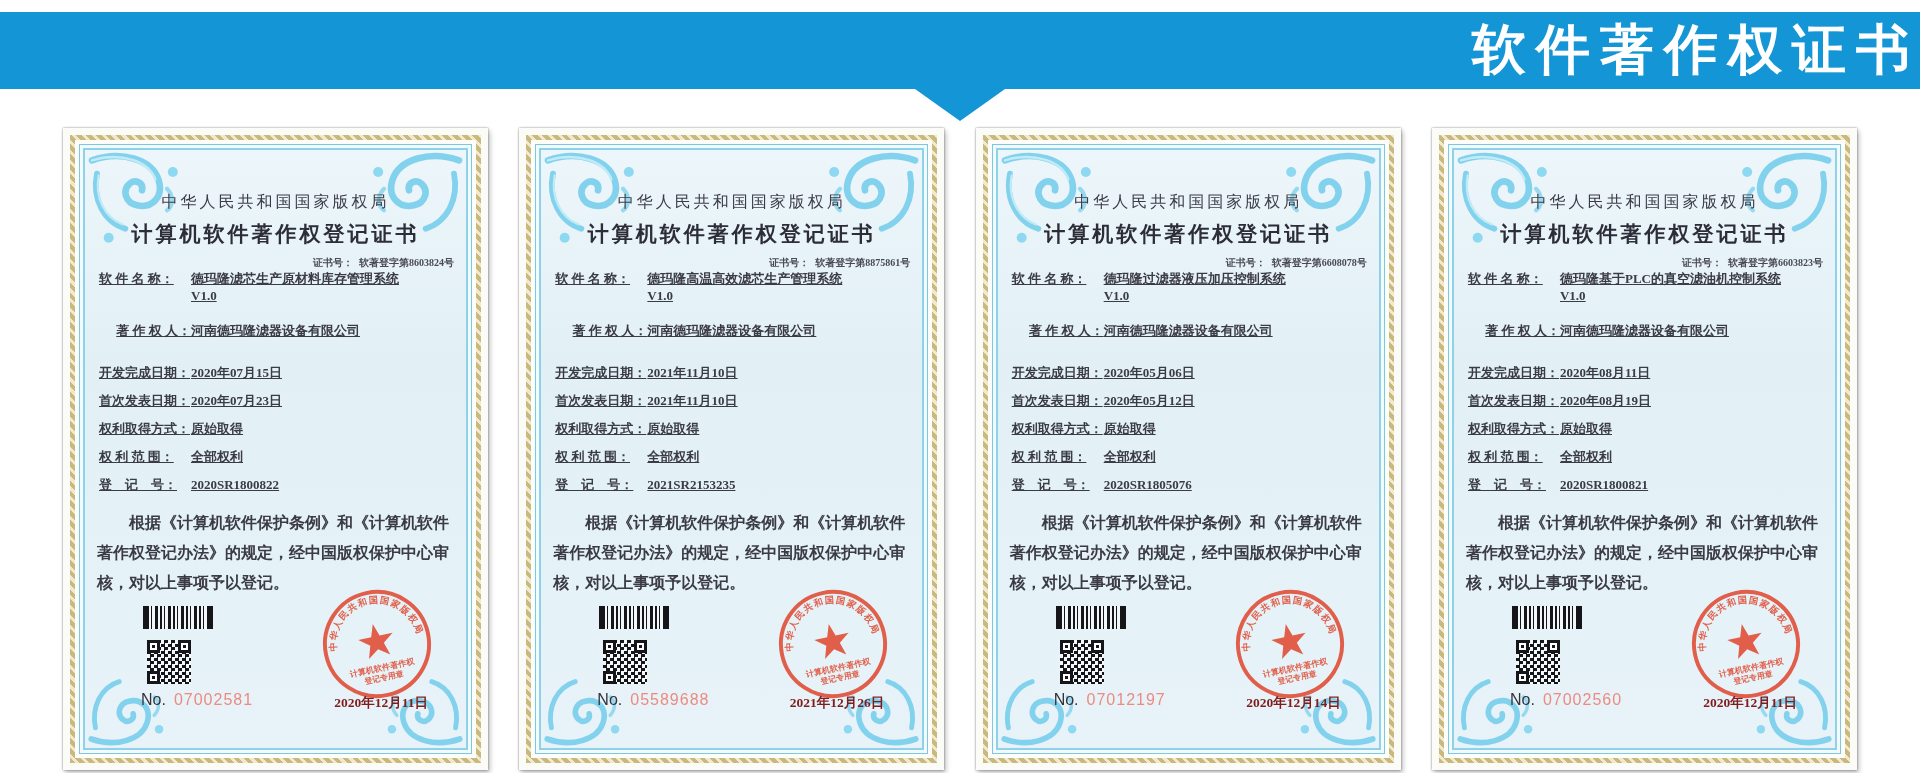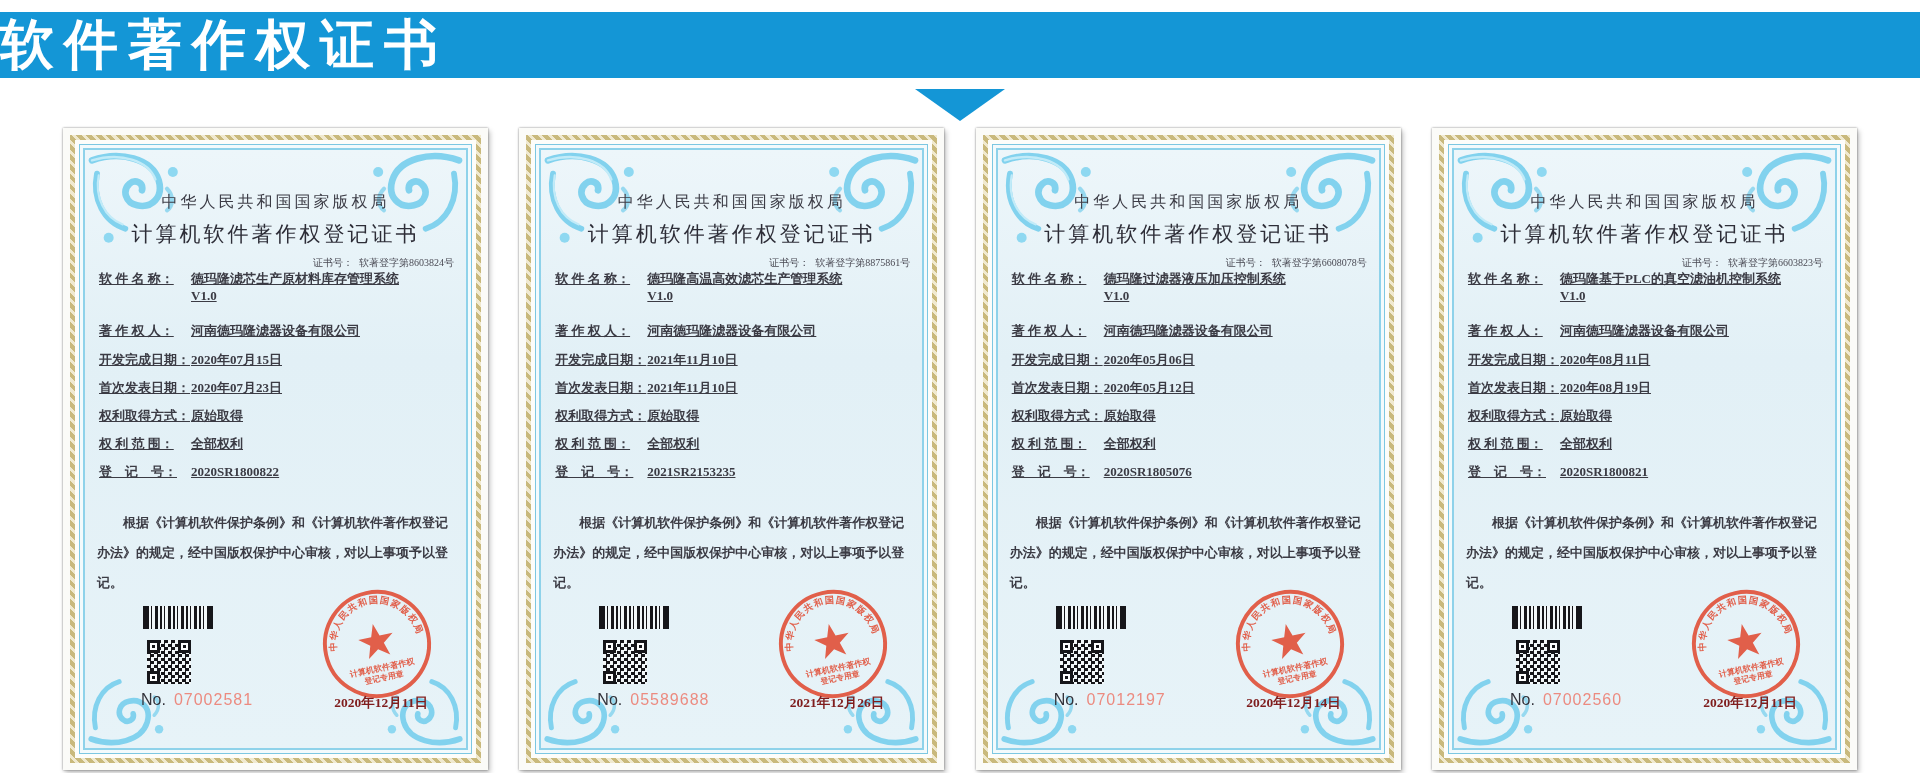--- a/index.html
+++ b/index.html
@@ -1,21 +1,21 @@
 <!DOCTYPE html>
 <html><head>
 <meta charset="utf-8">
 <style>
   * { margin:0; padding:0; box-sizing:border-box; }
   html,body { width:1920px; height:773px; background:#ffffff; overflow:hidden;
               font-family:"Liberation Sans", sans-serif; }
 
   
-  .banner { position:absolute; top:12px; left:0; width:1920px; height:66px;
-            background:#1496d6; display:flex; align-items:center; justify-content:flex-start; }
+  .banner { position:absolute; top:12px; left:0; width:1920px; height:77px;
+            background:#1496d6; display:flex; align-items:center; justify-content:flex-end; }
   .banner-title { color:#ffffff; font-size:54px; font-weight:bold; letter-spacing:10px;
                   font-family:"Liberation Sans", sans-serif; }
   .banner-arrow { position:absolute; top:89px; left:50%; transform:translateX(-50%);
                   width:0; height:0; border-left:45px solid transparent;
                   border-right:45px solid transparent; border-top:32px solid #1496d6; }
 
   
   .certs-row { position:absolute; top:128px; left:63px; width:1794px; height:642px;
                display:flex; justify-content:space-between; }
 
@@ -34,33 +34,33 @@
   .corner { position:absolute; width:100px; height:100px; pointer-events:none; }
   .corner.tl { top:24px; left:24px; }
   .corner.tr { top:24px; right:24px; transform:scaleX(-1); }
   .corner.bl { bottom:24px; left:24px; transform:scaleY(-1); width:84px; height:84px; }
   .corner.br { bottom:24px; right:24px; transform:scale(-1,-1); width:84px; height:84px; }
 
   
   .authority { position:absolute; top:64px; left:0; width:100%; text-align:center;
                font-size:16px; letter-spacing:3px; color:#3c3c46; }
   .cert-title { position:absolute; top:92px; left:0; width:100%; text-align:center;
-                font-size:21px; font-weight:normal; letter-spacing:3px; color:#2d2d37; }
-  .cert-no { position:absolute; top:128px; right:34px; font-size:10px; font-weight:normal;
+                font-size:21px; font-weight:bold; letter-spacing:3px; color:#2d2d37; }
+  .cert-no { position:absolute; top:128px; right:34px; font-size:10px; font-weight:bold;
              color:#4a4a54; }
   .cert-no .lbl { margin-right:6px; }
 
   .fields { position:absolute; top:142px; left:36px; right:26px; font-size:13px;
             font-weight:bold; color:#3b3b44;text-decoration:underline; }
   .field { display:flex; line-height:17px; margin-bottom:11px; }
   .field .lbl { flex:0 0 92px; }
   .field.f-name { margin-bottom:18px; }
-  .field.f-owner { margin-bottom:12px; }
-
-  .statement { position:absolute; top:380px; left:34px; right:28px; font-size:13px;
+  .field.f-owner { margin-bottom:25px;text-align:right; }
+
+  .statement { position:absolute; top:380px; left:34px; right:28px; font-size:16px;
                font-weight:bold; line-height:30px; color:#3b3b44; text-indent:2em; }
 
   
   .barcode { position:absolute; left:80px; top:478px; width:70px; height:23px;
              background:repeating-linear-gradient(90deg,#16161a 0 2px,#f2f7f9 2px 4px,
                #16161a 4px 5px,#f2f7f9 5px 8px,#16161a 8px 11px,#f2f7f9 11px 13px);
              border-left:4px solid #16161a; border-right:4px solid #16161a; }
   .qr { position:absolute; left:84px; top:512px; width:44px; height:44px;
         background:repeating-conic-gradient(#16161a 0% 25%, #f2f7f9 0% 50%) 0 0/7px 7px; }
   .qr .f { position:absolute; width:13px; height:13px; border:3px solid #16161a; background:#fff; }

